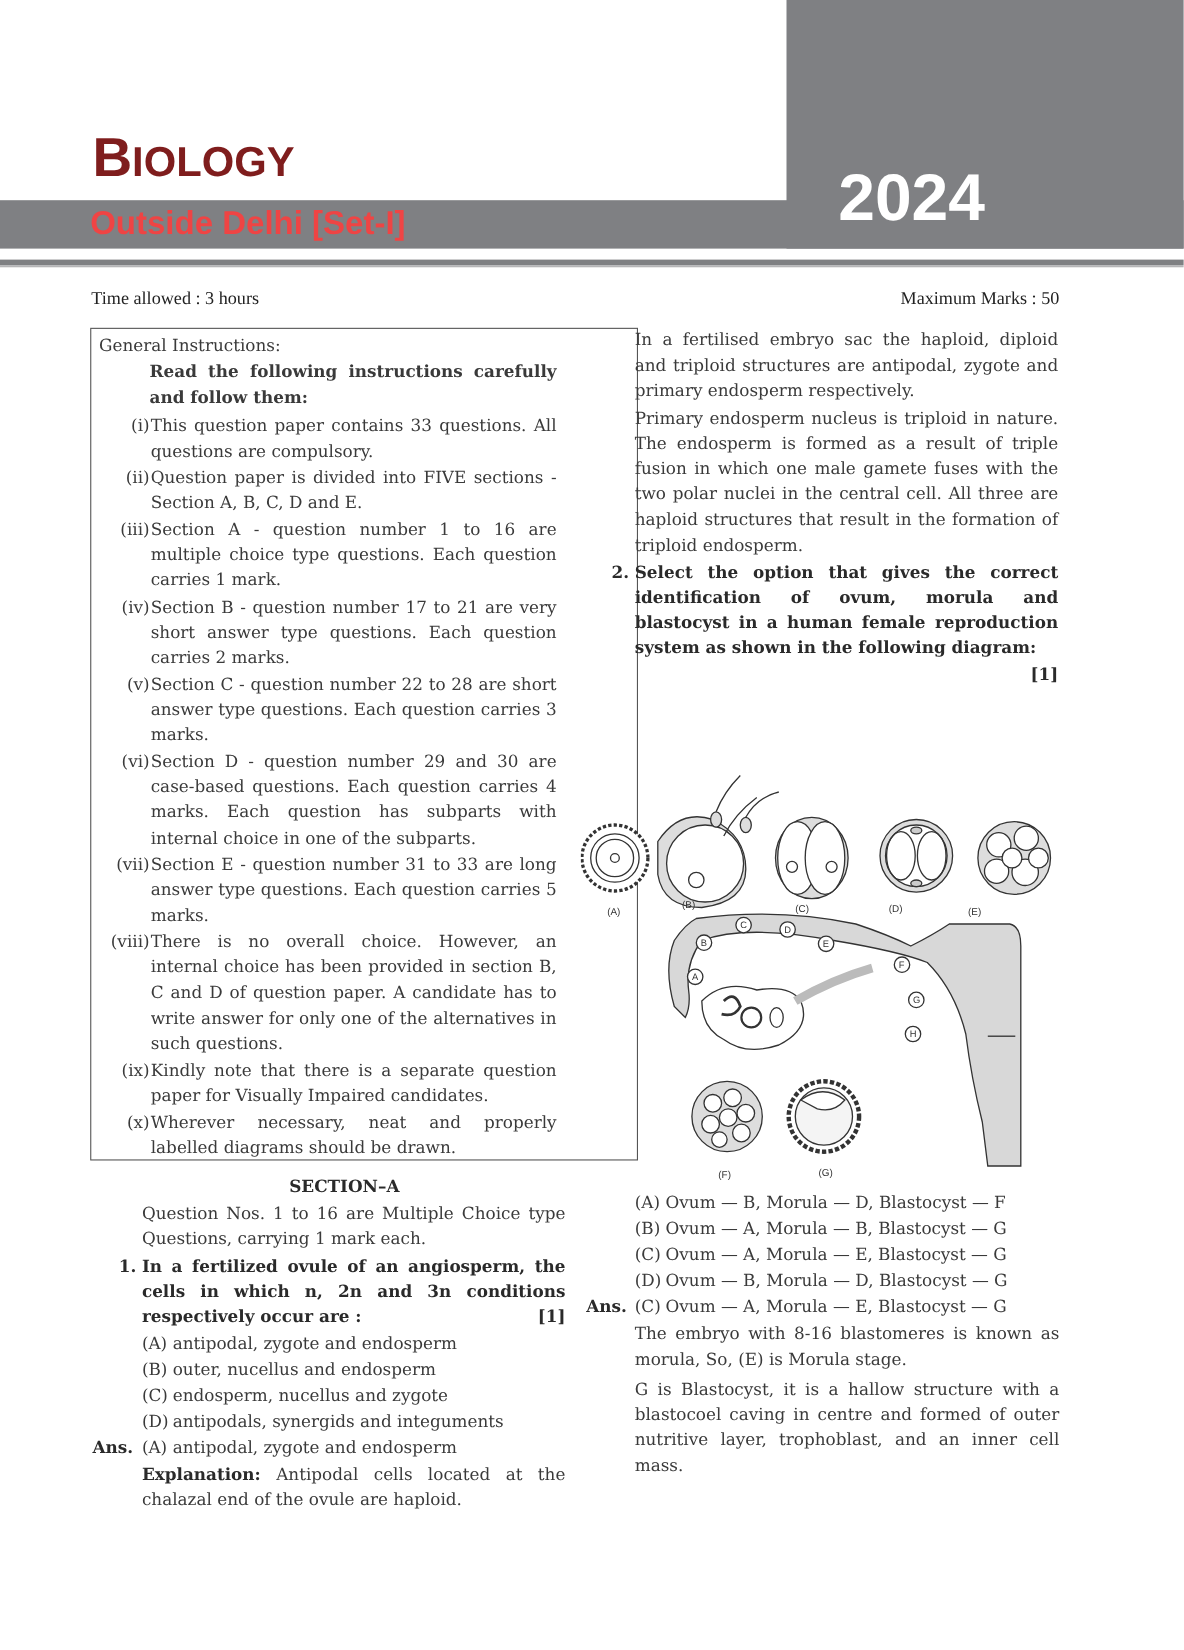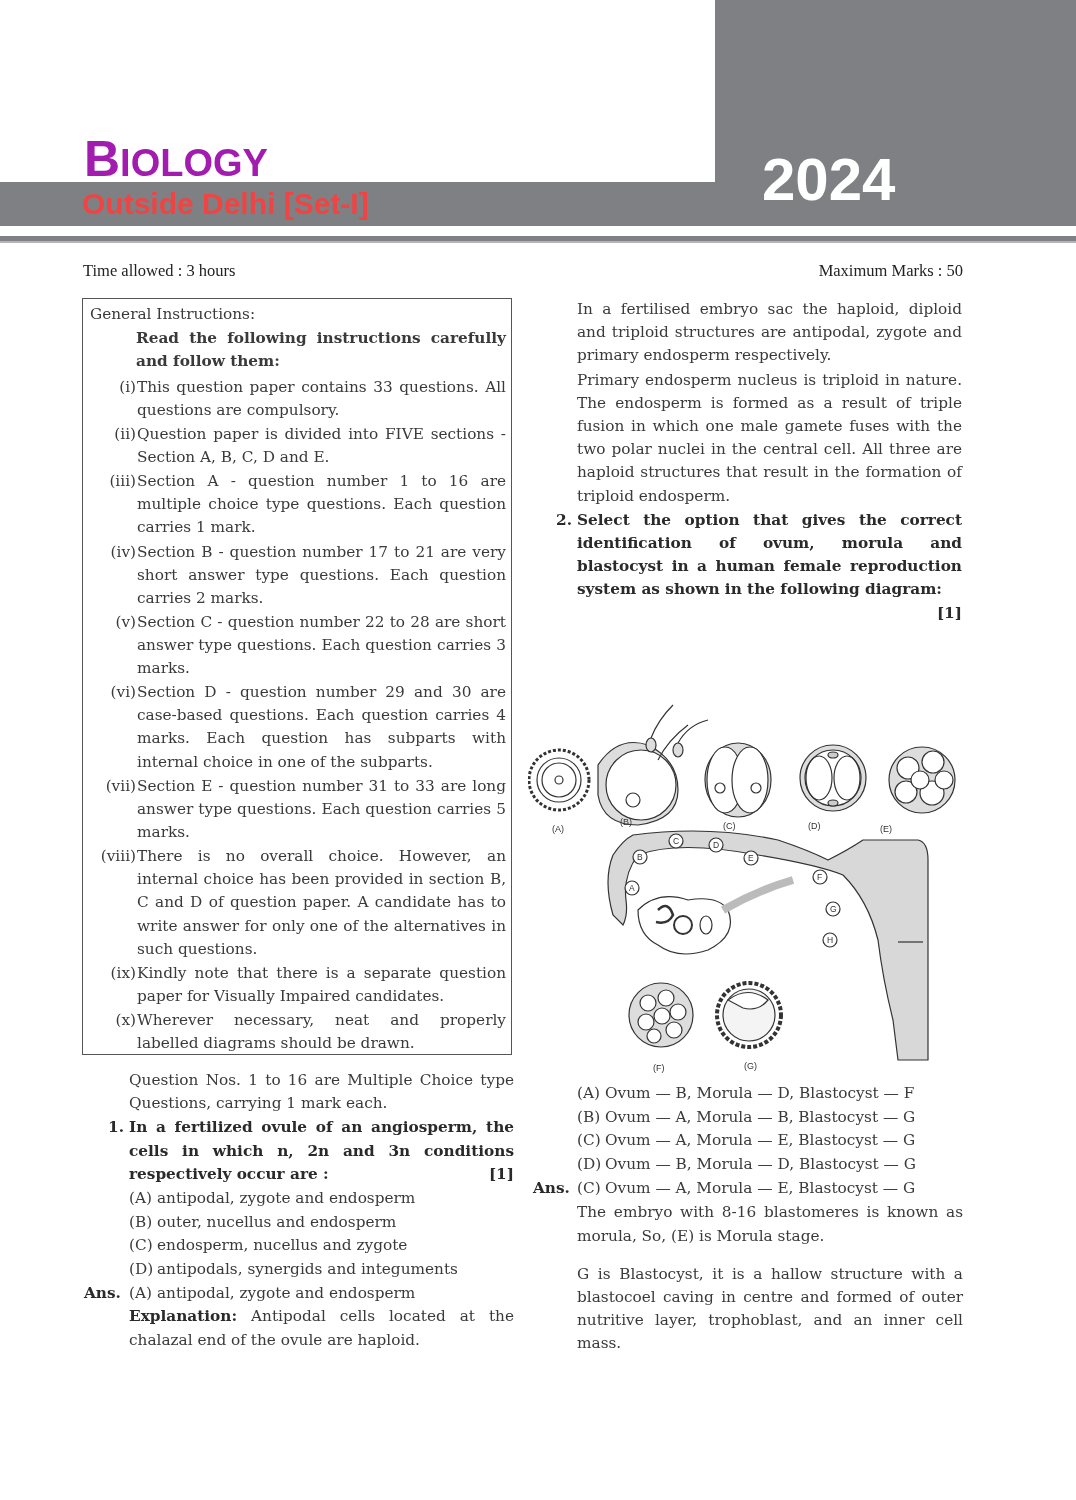--- a/index.html
+++ b/index.html
@@ -1,26 +1,26 @@
 <!DOCTYPE html>
 <html><head>
 <meta charset="utf-8">
 <style>
   html,body{margin:0;padding:0;background:#fff;}
   body{width:1076px;height:1500px;position:relative;overflow:hidden;font-family:"DejaVu Serif",serif;color:#3a3a3a;}
   .hdr-right{position:absolute;left:715px;top:0;width:361px;height:226px;background:#7f8083;}
   .hdr-band{position:absolute;left:0;top:182px;width:1076px;height:44px;background:#7f8083;}
-  .hdr-title{position:absolute;left:84px;top:118px;font-family:"Liberation Sans",sans-serif;font-weight:bold;color:#a21caf;font-size:50px;letter-spacing:0px;line-height:1;margin-top:16px;}
+  .hdr-title{position:absolute;left:84px;top:118px;font-family:"Liberation Sans",sans-serif;font-weight:bold;color:#7f1d1d;font-size:50px;letter-spacing:0px;line-height:1;}
   .hdr-title .sm{font-size:38px;}
   .hdr-sub{position:absolute;left:82px;top:186px;font-family:"Liberation Sans",sans-serif;font-weight:bold;color:#ef4444;font-size:30px;line-height:36px;}
   .hdr-year{position:absolute;left:762px;top:150px;font-family:"Liberation Sans",sans-serif;font-weight:bold;color:#fff;font-size:60px;line-height:1;}
   .rule1{position:absolute;left:0;top:236px;width:1076px;height:5px;background:#7f8083;}
   .rule2{position:absolute;left:0;top:241px;width:1076px;height:2px;background:#b5b5b7;}
   .meta{position:absolute;top:261px;font-family:"Liberation Serif",serif;font-size:16.5px;color:#222;}
-  .box{position:absolute;left:82px;top:298px;width:430px;height:757px;border:1.5px solid #555;box-sizing:border-box;}
+  .box{position:absolute;left:82px;top:298px;width:498px;height:757px;border:1.5px solid #555;box-sizing:border-box;}
   .txt{font-size:15.3px;line-height:23.2px;}
   .b{font-weight:bold;color:#2a2a2a;}
   .gi-head{position:absolute;left:7px;top:4px;}
   .gi-lead{position:absolute;left:53px;top:28px;width:370px;text-align:justify;font-weight:bold;}
   .ins{position:absolute;left:0;width:424px;}
   .ins .num{position:absolute;right:371px;text-align:right;}
   .ins .body{position:absolute;left:54px;width:369px;text-align:justify;}
   .col{position:absolute;}
   .p{text-align:justify;}
   .optrow{position:relative;height:23.7px;}
@@ -83,20 +83,21 @@
         <div class="body">Kindly note that there is a separate question paper for Visually Impaired candidates.</div>
       </div>
       <div class="ins" style="top: 710px;">
         <span class="num">(x)</span>
         <div class="body">Wherever necessary, neat and properly labelled diagrams should be drawn.</div>
       </div>
     </div>
 </div>
 
 <div class="col txt" style="left:82px;top:1068px;width:432px;">
+  <div style="text-align:center;padding-left:30px;" class="b">SECTION–A</div>
   <div class="p" style="margin-left:47px;margin-top:1px;">Question Nos. 1 to 16 are Multiple Choice type Questions, carrying 1 mark each.</div>
   <div style="position:relative;margin-top:1px;">
     <span class="b" style="position:absolute;left:26px;">1.</span>
     <div class="p b" style="margin-left:47px;"><span>In a fertilized ovule of an angiosperm, the cells in which n, 2n and 3n conditions respectively occur are :</span><span style="float:right;">[1]</span></div>
   </div>
   <div id="q1-opts" style="margin-left:47px;margin-top:1px;">
       <div class="optrow">
         <span class="lbl">(A)</span>
         <span class="val">antipodal, zygote and endosperm</span>
       </div>
@@ -253,15 +254,15 @@
     </div>
   <div style="position:relative;">
     <span class="b" style="position:absolute;left:0;">Ans.</span>
     <div class="optrow" style="margin-left:44px;">
         <span class="lbl">(C)</span>
         <span class="val">Ovum — A, Morula — E, Blastocyst — G</span>
       </div>
   </div>
   <div style="margin-left:44px;">
     <div class="p" style="margin-top:1px;">The embryo with 8-16 blastomeres is known as morula, So, (E) is Morula stage.</div>
-    <div class="p" style="margin-top:15px;">G is Blastocyst, it is a hallow structure with a blastocoel caving in centre and formed of outer nutritive layer, trophoblast, and an inner cell mass.</div>
+    <div class="p" style="margin-top:4px;">G is Blastocyst, it is a hallow structure with a blastocoel caving in centre and formed of outer nutritive layer, trophoblast, and an inner cell mass.</div>
   </div>
 </div>
 
 </body></html>

